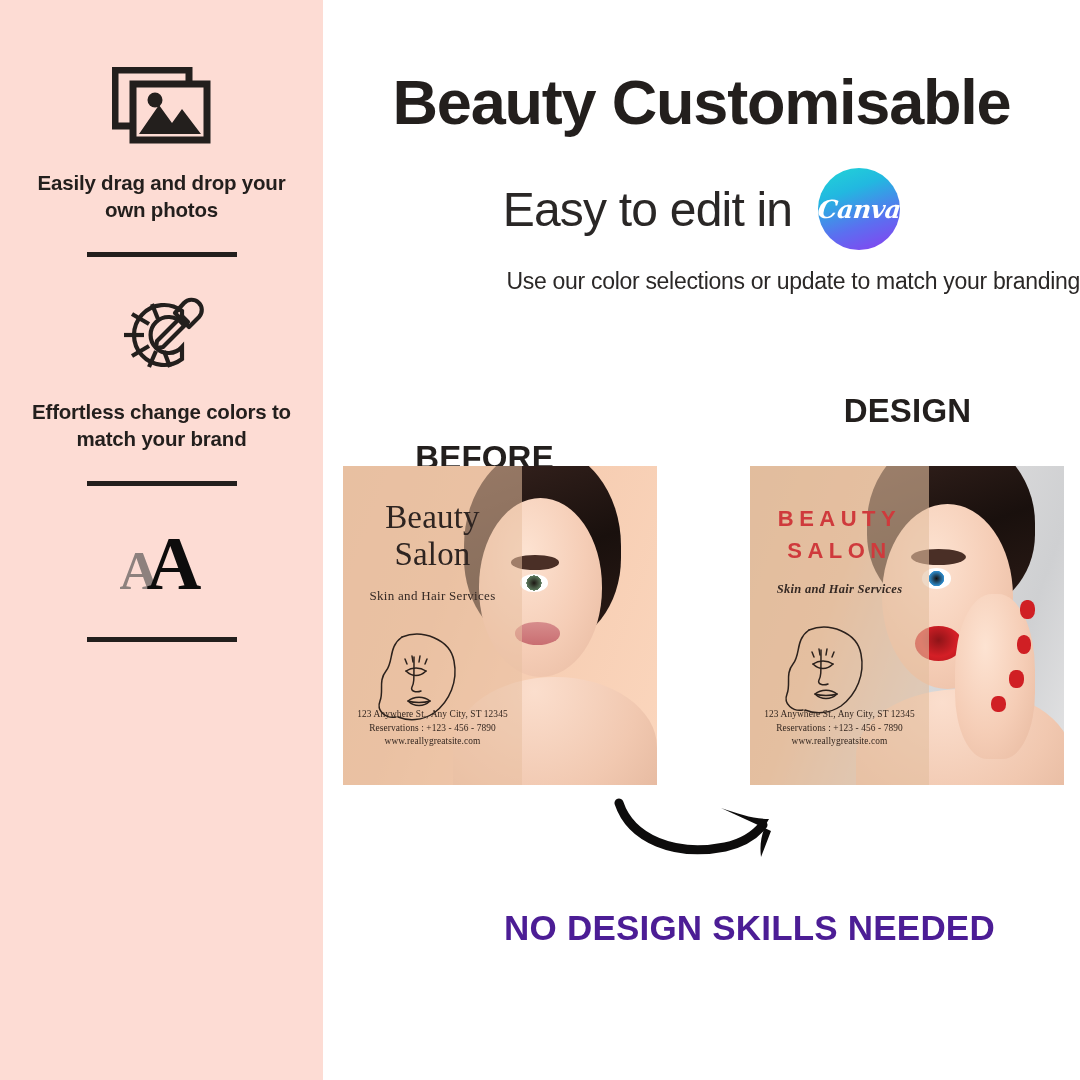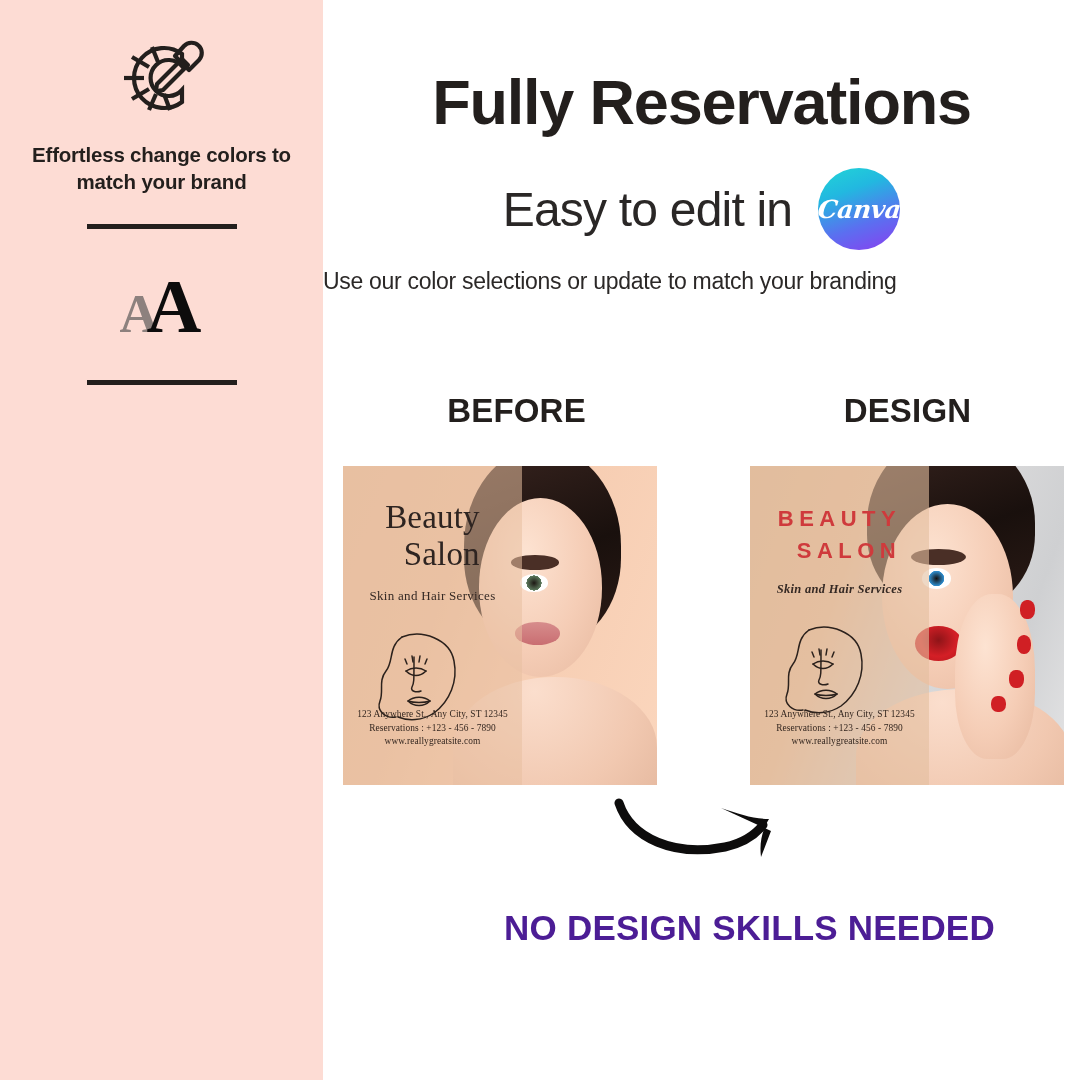--- a/index.html
+++ b/index.html
@@ -82,31 +82,31 @@
   }
   #canva-logo span {
     font-family:"DejaVu Serif", serif;
     font-style:italic; font-weight:bold;
     font-size:25px; color:#ffffff;
     letter-spacing:-0.5px;
     transform:skewX(-6deg);
   }
   #tagline {
     position:absolute; left:0; top:268px; width:757px;
-    text-align:left;
+    text-align:right;
     font-size:23px; color:#2b2827; letter-spacing:-0.3px;
   }
 
   
   .ba-label {
     position:absolute; top:392px;
     font-size:33px; font-weight:bold; color:#231f1d;
     letter-spacing:0.2px; text-align:center;
   }
-  #label-before { left:36px;  width:315px; }
+  #label-before { left:4px;  width:315px;margin-top:47px; }
   #label-after  { left:427px; width:315px; }
 
   
   .poster {
     position:absolute; top:466px;
     width:314px; height:319px;
     overflow:hidden;
   }
   #poster-before { left:20px; }
   #poster-after  { left:427px; }
@@ -117,21 +117,21 @@
 
   
   .poster-panel {
     position:absolute; left:0; top:0; bottom:0; width:57%;
     background:rgba(232,192,160,0.55);
     display:flex; flex-direction:column; align-items:center;
   }
   .poster-panel.after { background:rgba(226,190,158,0.60); }
 
   .poster-title {
-    margin-top:33px; text-align:right;
+    margin-top:33px; text-align:center;
     font-family:"Liberation Serif", serif;
     font-size:33px; line-height:1.12; color:#2e2421;
     letter-spacing:0.2px;
   }
   .poster-title.after {
     font-family:"Liberation Sans", sans-serif;
     font-size:22px; font-weight:bold; color:#cf3a3c;
     letter-spacing:5.5px; line-height:1.45;
     margin-top:37px;
   }
@@ -188,20 +188,32 @@
     font-size:35px; font-weight:bold; color:#4c1d95;
     letter-spacing:0.2px;
     padding-left:16px;
   }
 </style>
 </head>
 <body>
 
 <div id="sidebar">
 
+  <div class="feature" style="margin-top:58px;">
+    <div class="feature-icon">
+      <svg width="100" height="78" viewBox="0 0 100 78" aria-hidden="true">
+        <rect x="3" y="3" width="74" height="56" fill="none" stroke="#231f1d" stroke-width="7"></rect>
+        <rect x="21" y="17" width="74" height="56" fill="#FDDCD4" stroke="#231f1d" stroke-width="7"></rect>
+        <circle cx="43" cy="33" r="7.5" fill="#231f1d"></circle>
+        <path d="M27 67 L47 38 L60 56 L70 42 L89 67 Z" fill="#231f1d"></path>
+      </svg>
+    </div>
+    <div class="feature-label">Easily drag and drop your own photos</div>
+    <div class="divider"></div>
+  </div>
 
   <div class="feature" style="margin-top:30px;">
     <div class="feature-icon">
       <svg width="92" height="88" viewBox="0 0 92 88" aria-hidden="true">
         <g fill="none" stroke="#231f1d" stroke-width="4.2">
           <path d="M66 20 A30 30 0 1 0 66 68 L66 56 A18 18 0 1 1 66 32 Z"></path>
           <line x1="8" y1="44" x2="28" y2="44"></line>
           <line x1="16" y1="23" x2="33" y2="33"></line>
           <line x1="16" y1="65" x2="33" y2="55"></line>
           <line x1="33" y1="76" x2="40" y2="60"></line>
@@ -227,21 +239,21 @@
       </div>
     </div>
     <div class="divider"></div>
   </div>
 
 
 </div>
 
 <div id="main">
 
-  <h1 id="headline">Fully Reservations</h1>
+  <h1 id="headline">Beauty Customisable</h1>
 
   <div id="subline-row">
     <div id="subline-text">Easy to edit in</div>
     <div id="canva-logo">
       <span>Canva</span>
     </div>
   </div>
 
   <div id="tagline">Use our color selections or update to match your branding</div>
 

